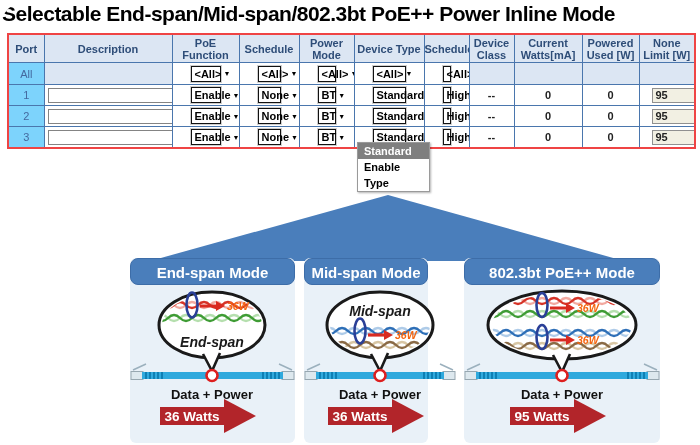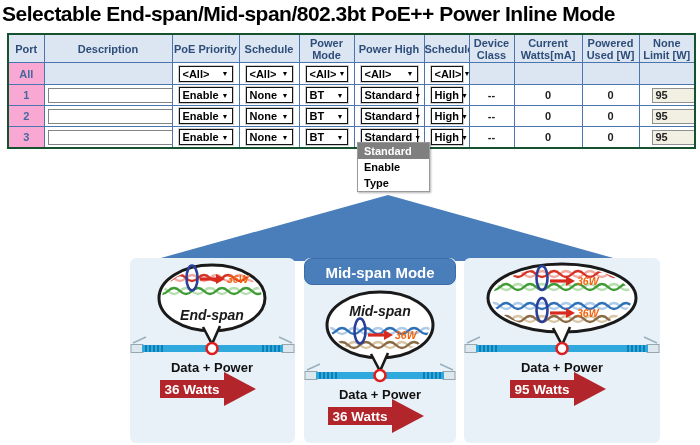--- a/index.html
+++ b/index.html
@@ -1,35 +1,35 @@
 <!DOCTYPE html>
 <html><head>
 <meta charset="utf-8">
 <style>
   html,body{margin:0;padding:0;}
   body{font-family:"Liberation Sans",sans-serif;background:#fff;}
-  #stage{position:relative;width:700px;height:445px;background:#fff;overflow:hidden;}
+  #stage{position:relative;width:700px;height:445px;background:#fff;overflow:hidden;border-radius:29px;}
 
   
   .page-title{position:absolute;left:2px;top:2px;width:698px;font-size:21px;font-weight:bold;color:#000;letter-spacing:-0.5px;white-space:nowrap;}
 
   
   table.poe{position:absolute;left:7px;top:33px;width:687px;border-collapse:collapse;table-layout:fixed;
-    border:2px solid #14532d;font-size:11px;}
+    border:2px solid #ef4444;font-size:11px;}
   table.poe td,table.poe th{border:1px solid #4a76ad;padding:0;overflow:hidden;}
   th.hdr{background:#dce6f3;color:#2e4d78;font-weight:bold;font-size:11px;line-height:12px;height:27px;text-align:center;}
-  td.portcell{background:#f9a8d4;color:#44699f;font-weight:bold;text-align:center;height:20px;}
+  td.portcell{background:#7dd3fc;color:#44699f;font-weight:normal;text-align:center;height:20px;}
   td.allbg{background:#dce6f3;}
   td.datacell{background:#fff;text-align:center;font-weight:bold;color:#222;}
   td.selcell{background:#fff;}
   tr.allrow td{height:21px;}
   tr.datarow td{height:20px;}
 
   .sel{display:flex;justify-content:space-between;align-items:center;background:#fff;border:1px solid #111;
-     box-shadow:0 0 0 1px #cfcfcf;margin:2px 6px;height:14px;padding:0 3px;font-size:11px;font-weight:bold;color:#000;cursor:default;}
+     box-shadow:0 0 0 1px #cfcfcf;margin:2px 18px;height:14px;padding:0 3px;font-size:11px;font-weight:bold;color:#000;cursor:default;}
   .sel .arr{font-size:7px;color:#000;margin-left:2px;}
   .descinput{display:block;width:calc(100% - 8px);margin:2px 3px;height:13px;border:1px solid #848484;background:#fff;font-size:11px;padding:0 2px;}
   .limitbox{display:block;width:44px;margin:2px 12px;height:13px;border:1px solid #909090;background:#f2f0e3;
      font-size:11px;font-weight:bold;color:#222;padding:0 3px;line-height:13px;}
 
   
   .droplist{position:absolute;left:357px;top:142px;width:71px;background:#fff;border:1px solid #9a9a9a;
      box-shadow:1px 1px 2px rgba(0,0,0,.3);z-index:30;font-size:11px;font-weight:bold;}
   .droplist .opt{height:16px;line-height:16px;padding-left:6px;color:#000;background:#fff;cursor:default;}
   .droplist .opt.selected{background:#7f7f7f;color:#fff;}
@@ -61,24 +61,24 @@
         <col style="width:45px">
         <col style="width:45px">
       <col style="width:68px">
         <col style="width:57px">
         <col style="width:56px">
     </colgroup>
     <tbody>
         <tr>
       <th class="hdr">Port</th>
       <th class="hdr">Description</th>
-      <th class="hdr">PoE Priority</th>
+      <th class="hdr">PoE Function</th>
       <th class="hdr">Schedule</th>
       <th class="hdr">Power Mode</th>
-      <th class="hdr">Power High</th>
+      <th class="hdr">Device Type</th>
       <th class="hdr">Schedule</th>
       <th class="hdr">Device Class</th>
       <th class="hdr">Current Watts[mA]</th>
       <th class="hdr">Powered Used [W]</th>
       <th class="hdr">None Limit [W]</th>
     </tr>
     <tr class="allrow">
       <td class="portcell">All</td>
       <td class="allbg"></td>
       <td class="selcell">
@@ -252,20 +252,21 @@
     <div class="opt selected">Standard</div>
     <div class="opt">Enable</div>
     <div class="opt">Type</div>
   </div>
 
   <svg id="fan" width="700" height="445">
     <polygon points="388,195 150,261 624,261" fill="#4a7ebb"></polygon>
   </svg>
 
   <div class="panel" style="left:130px;width:165px;">
+    <div class="panel-hd">End-span Mode</div>
     <svg width="165" height="158" viewBox="0 0 165 158">
       <defs>
           <clipPath id="clip1">
             <ellipse cx="82" cy="40" rx="50" ry="30"></ellipse>
           </clipPath>
         </defs>
       <ellipse cx="82" cy="40" rx="53" ry="33" fill="#fff" stroke="#1a1a1a" stroke-width="3"></ellipse>
       <g clip-path="url(#clip1)">
         <g transform="translate(82,20)">
           <path d="M-50 0 Q-44 -6 -38 0 T-26 0 T-14 0 T-2 0 T10 0 T22 0 T34 0 T46 0 T58 0" fill="none" stroke="#f2a9a0" stroke-width="2.4"></path>
@@ -296,21 +297,21 @@
       <circle cx="82" cy="90.5" r="5.5" fill="#fff" stroke="#dd1f1f" stroke-width="2.6"></circle>
       <text x="82" y="114" text-anchor="middle" font-size="13" font-weight="bold" fill="#111">Data + Power</text>
       <g>
         <rect x="30" y="122" width="64" height="18" fill="#b2252a"></rect>
         <polygon points="94,114 94,148 126,131" fill="#b2252a"></polygon>
         <text x="62" y="136" text-anchor="middle" font-size="13.5" font-weight="bold" fill="#fff">36 Watts</text>
       </g>
     </svg>
   </div>
 
-  <div class="panel" style="left:304px;width:152px;">
+  <div class="panel" style="left:304px;width:124px;">
     <div class="panel-hd">Mid-span Mode</div>
     <svg width="152" height="158" viewBox="0 0 152 158">
       <defs>
           <clipPath id="clip2">
             <ellipse cx="76" cy="40" rx="50" ry="30"></ellipse>
           </clipPath>
         </defs>
       <ellipse cx="76" cy="40" rx="53" ry="33" fill="#fff" stroke="#1a1a1a" stroke-width="3"></ellipse>
       <text x="76" y="31" text-anchor="middle" font-size="14" font-weight="bold" font-style="italic" fill="#1a1a1a">Mid-span</text>
       <g clip-path="url(#clip2)">
@@ -343,20 +344,21 @@
       <text x="76" y="114" text-anchor="middle" font-size="13" font-weight="bold" fill="#111">Data + Power</text>
       <g>
         <rect x="24" y="122" width="64" height="18" fill="#b2252a"></rect>
         <polygon points="88,114 88,148 120,131" fill="#b2252a"></polygon>
         <text x="56" y="136" text-anchor="middle" font-size="13.5" font-weight="bold" fill="#fff">36 Watts</text>
       </g>
     </svg>
   </div>
 
   <div class="panel" style="left:464px;width:196px;">
+    <div class="panel-hd">802.3bt PoE++ Mode</div>
     <svg width="196" height="158" viewBox="0 0 196 158">
       <defs>
           <clipPath id="clip3">
             <ellipse cx="98" cy="40" rx="70" ry="31"></ellipse>
           </clipPath>
         </defs>
       <ellipse cx="98" cy="40" rx="74" ry="34" fill="#fff" stroke="#1a1a1a" stroke-width="3"></ellipse>
       <g clip-path="url(#clip3)">
         <g transform="translate(98,16)">
           <path d="M-74 0 Q-68 -6 -62 0 T-50 0 T-38 0 T-26 0 T-14 0 T-2 0 T10 0 T22 0 T34 0 T46 0 T58 0 T70 0" fill="none" stroke="#f2a9a0" stroke-width="2.4"></path>

